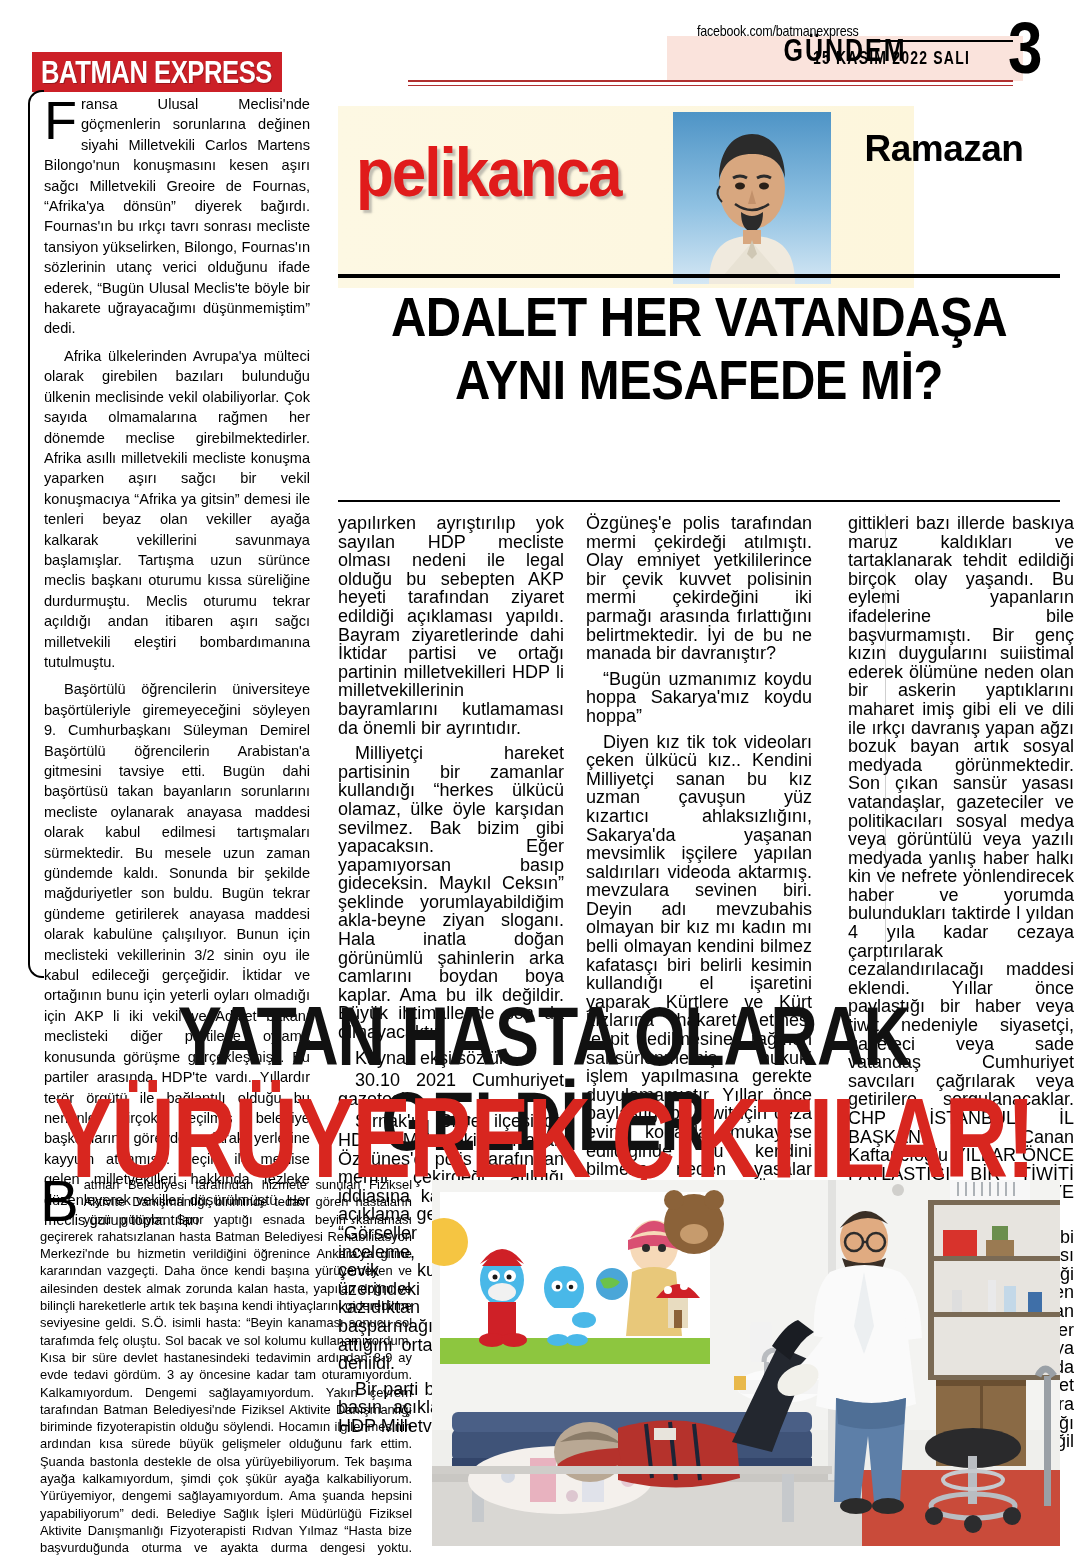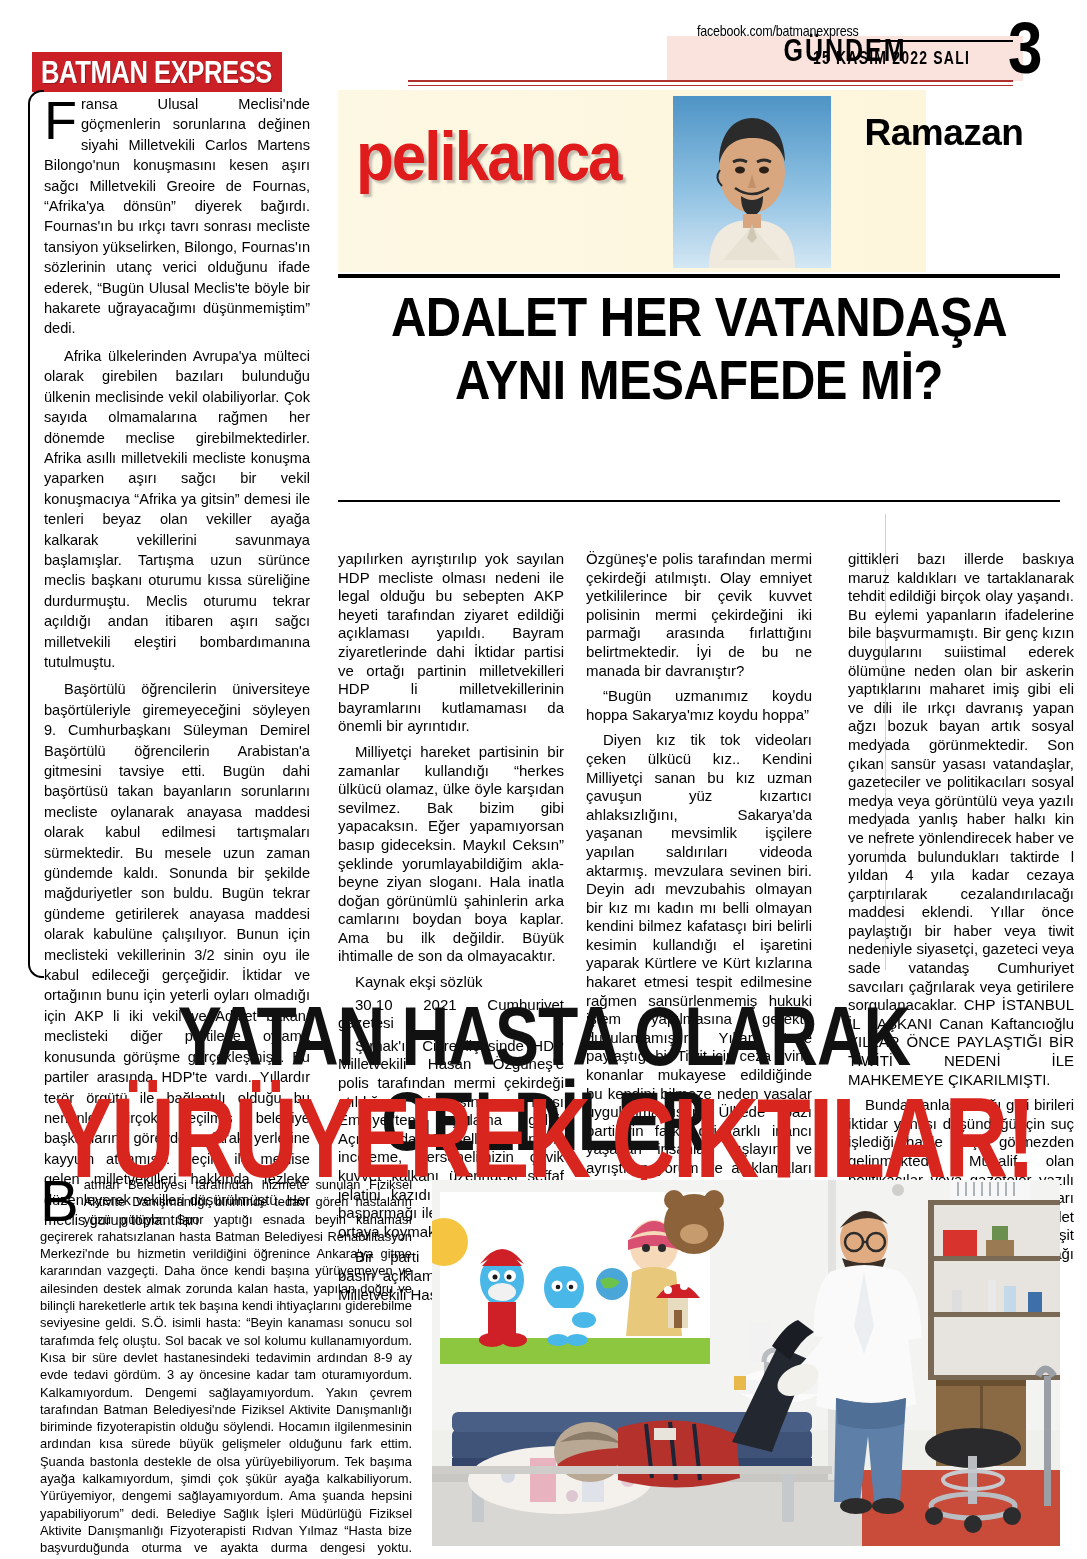--- a/index.html
+++ b/index.html
@@ -67,23 +67,22 @@
   .lead-col p{margin:0 0 7px 0;text-indent:20px;}
   .lead-col p.first{text-indent:0;}
   .dropcap{
     float:left;font-size:54px;line-height:40px;font-weight:normal;
     padding:4px 4px 0 0;margin-top:2px;
     font-family:"Liberation Sans", sans-serif;
   }
 
   
   .col-banner{
-    position:absolute;left:310px;top:0px;width:576px;height:182px;
+    position:absolute;left:310px;top:16px;width:576px;height:182px;
     background:linear-gradient(90deg,#fdf8e3 0%,#fdf7e0 55%,#fdf6dc 100%);
-    padding-left:12px;
   }
   .pelikanca{
     position:absolute;left:18px;top:30px;
     font-size:62px;font-weight:bold;color:#e01b1b;
     letter-spacing:-2px;transform:scaleY(1.12);
     text-shadow:3px 3px 2px rgba(120,120,120,.45);
   }
   .author-photo{
     position:absolute;left:335px;top:6px;width:158px;height:172px;
     background:linear-gradient(170deg,#5f9fd0 0%,#8fc0e0 40%,#cfe4f2 100%);
@@ -100,21 +99,21 @@
     position:absolute;left:310px;top:196px;width:722px;
     text-align:center;font-size:49px;font-weight:bold;line-height:56px;
     letter-spacing:-0.5px;transform:scaleY(1.12);transform-origin:top center;
   }
   .head-rule{position:absolute;left:310px;top:410px;width:722px;height:2px;background:#000;}
 
   
   .body-cols{position:absolute;left:310px;top:424px;width:722px;height:456px;}
   .bcol{
     position:absolute;top:0;width:226px;
-    font-size:15px;line-height:18.6px;text-align:justify;margin-top:36px;
+    font-size:18px;line-height:18.6px;text-align:justify;
   }
   .bcol p{margin:0 0 7px 0;text-indent:17px;}
   .bcol p.noind{text-indent:0;}
   .bcol p.src{font-weight:normal;text-indent:17px;margin-bottom:4px;}
   .bc1{left:0;}
   .bc2{left:248px;}
   .bc3{left:510px;}
   .vdiv{position:absolute;top:0;width:1px;height:456px;background:#cfcfcf;}
   .vd1{left:547px;}
 

